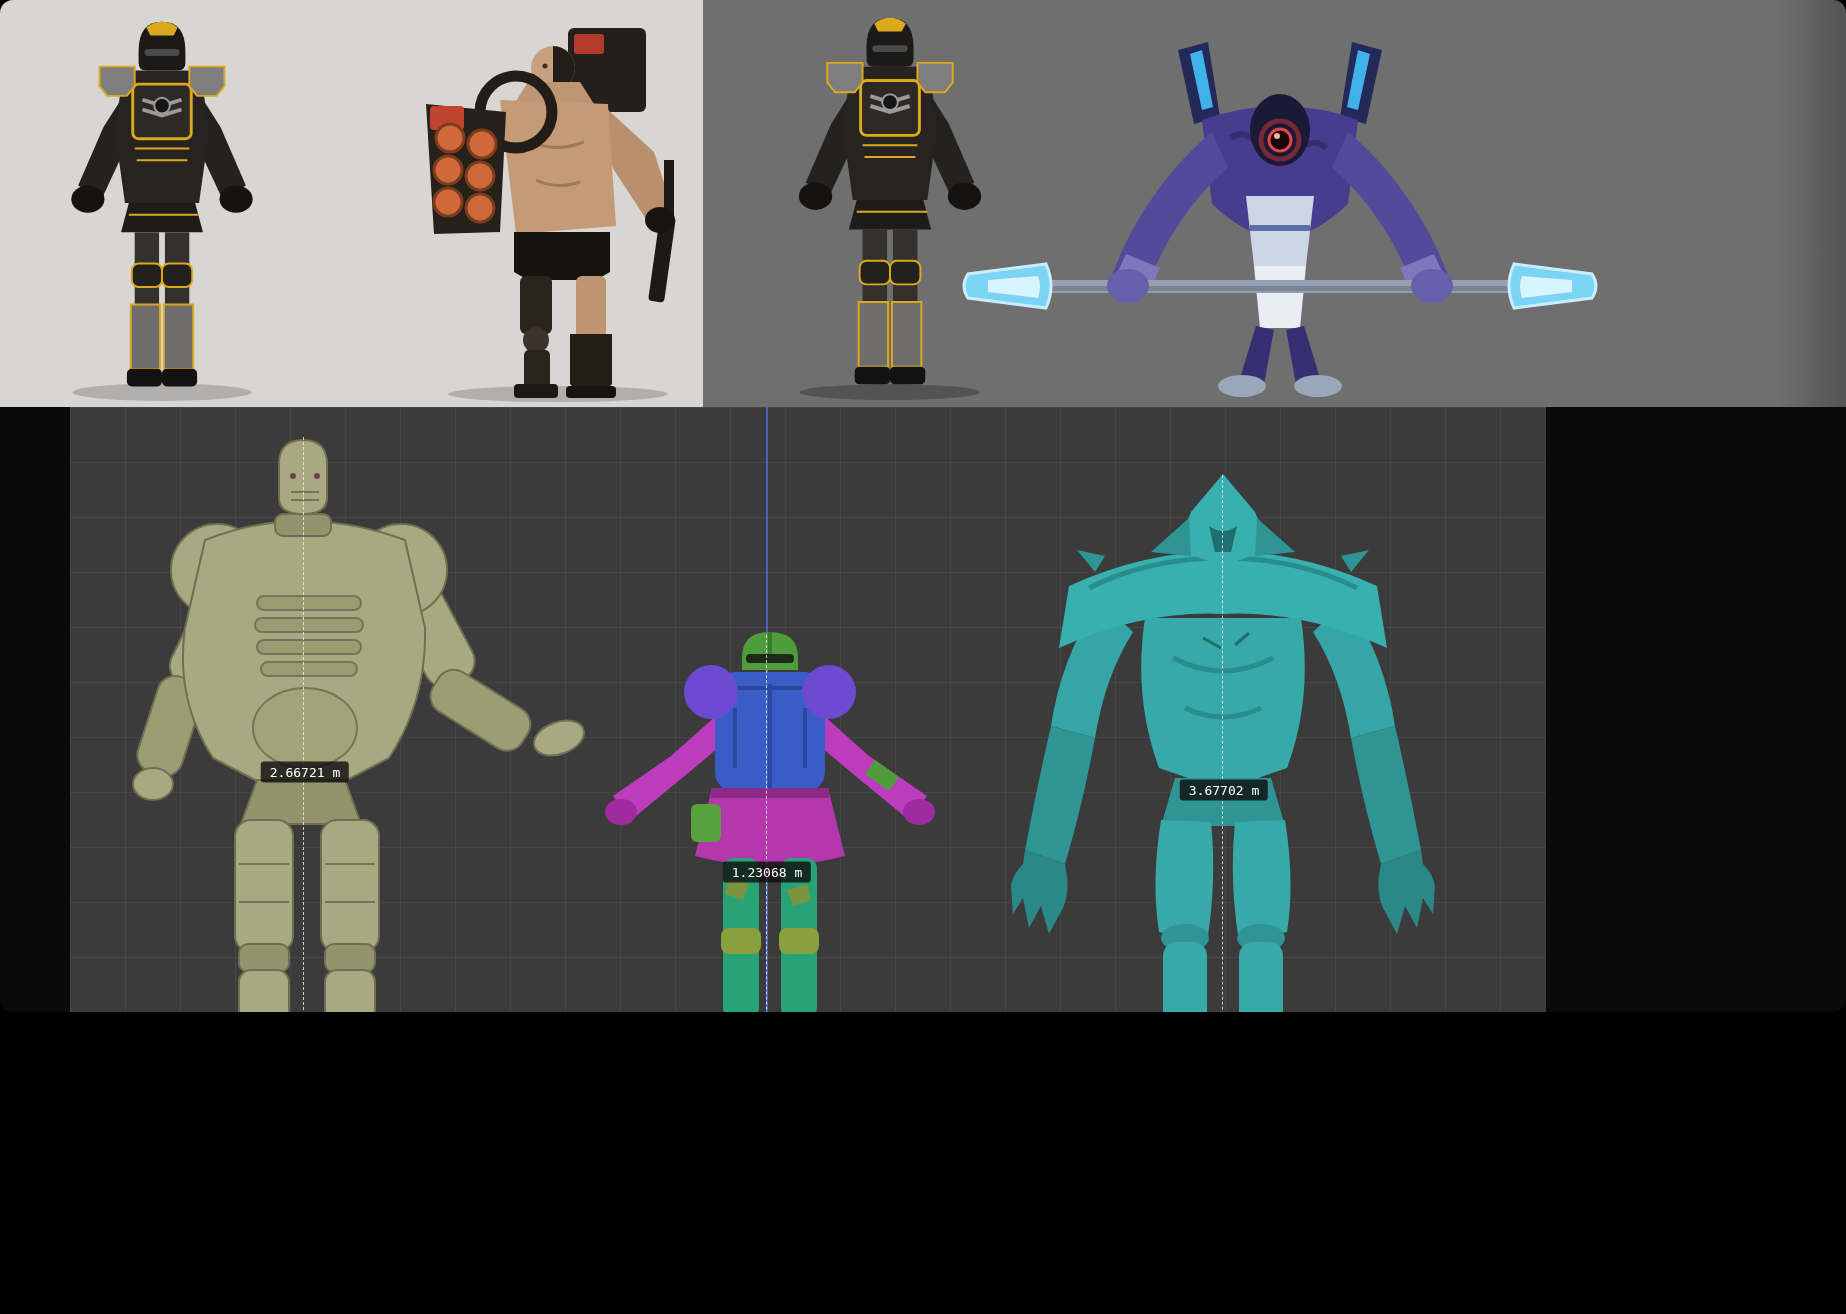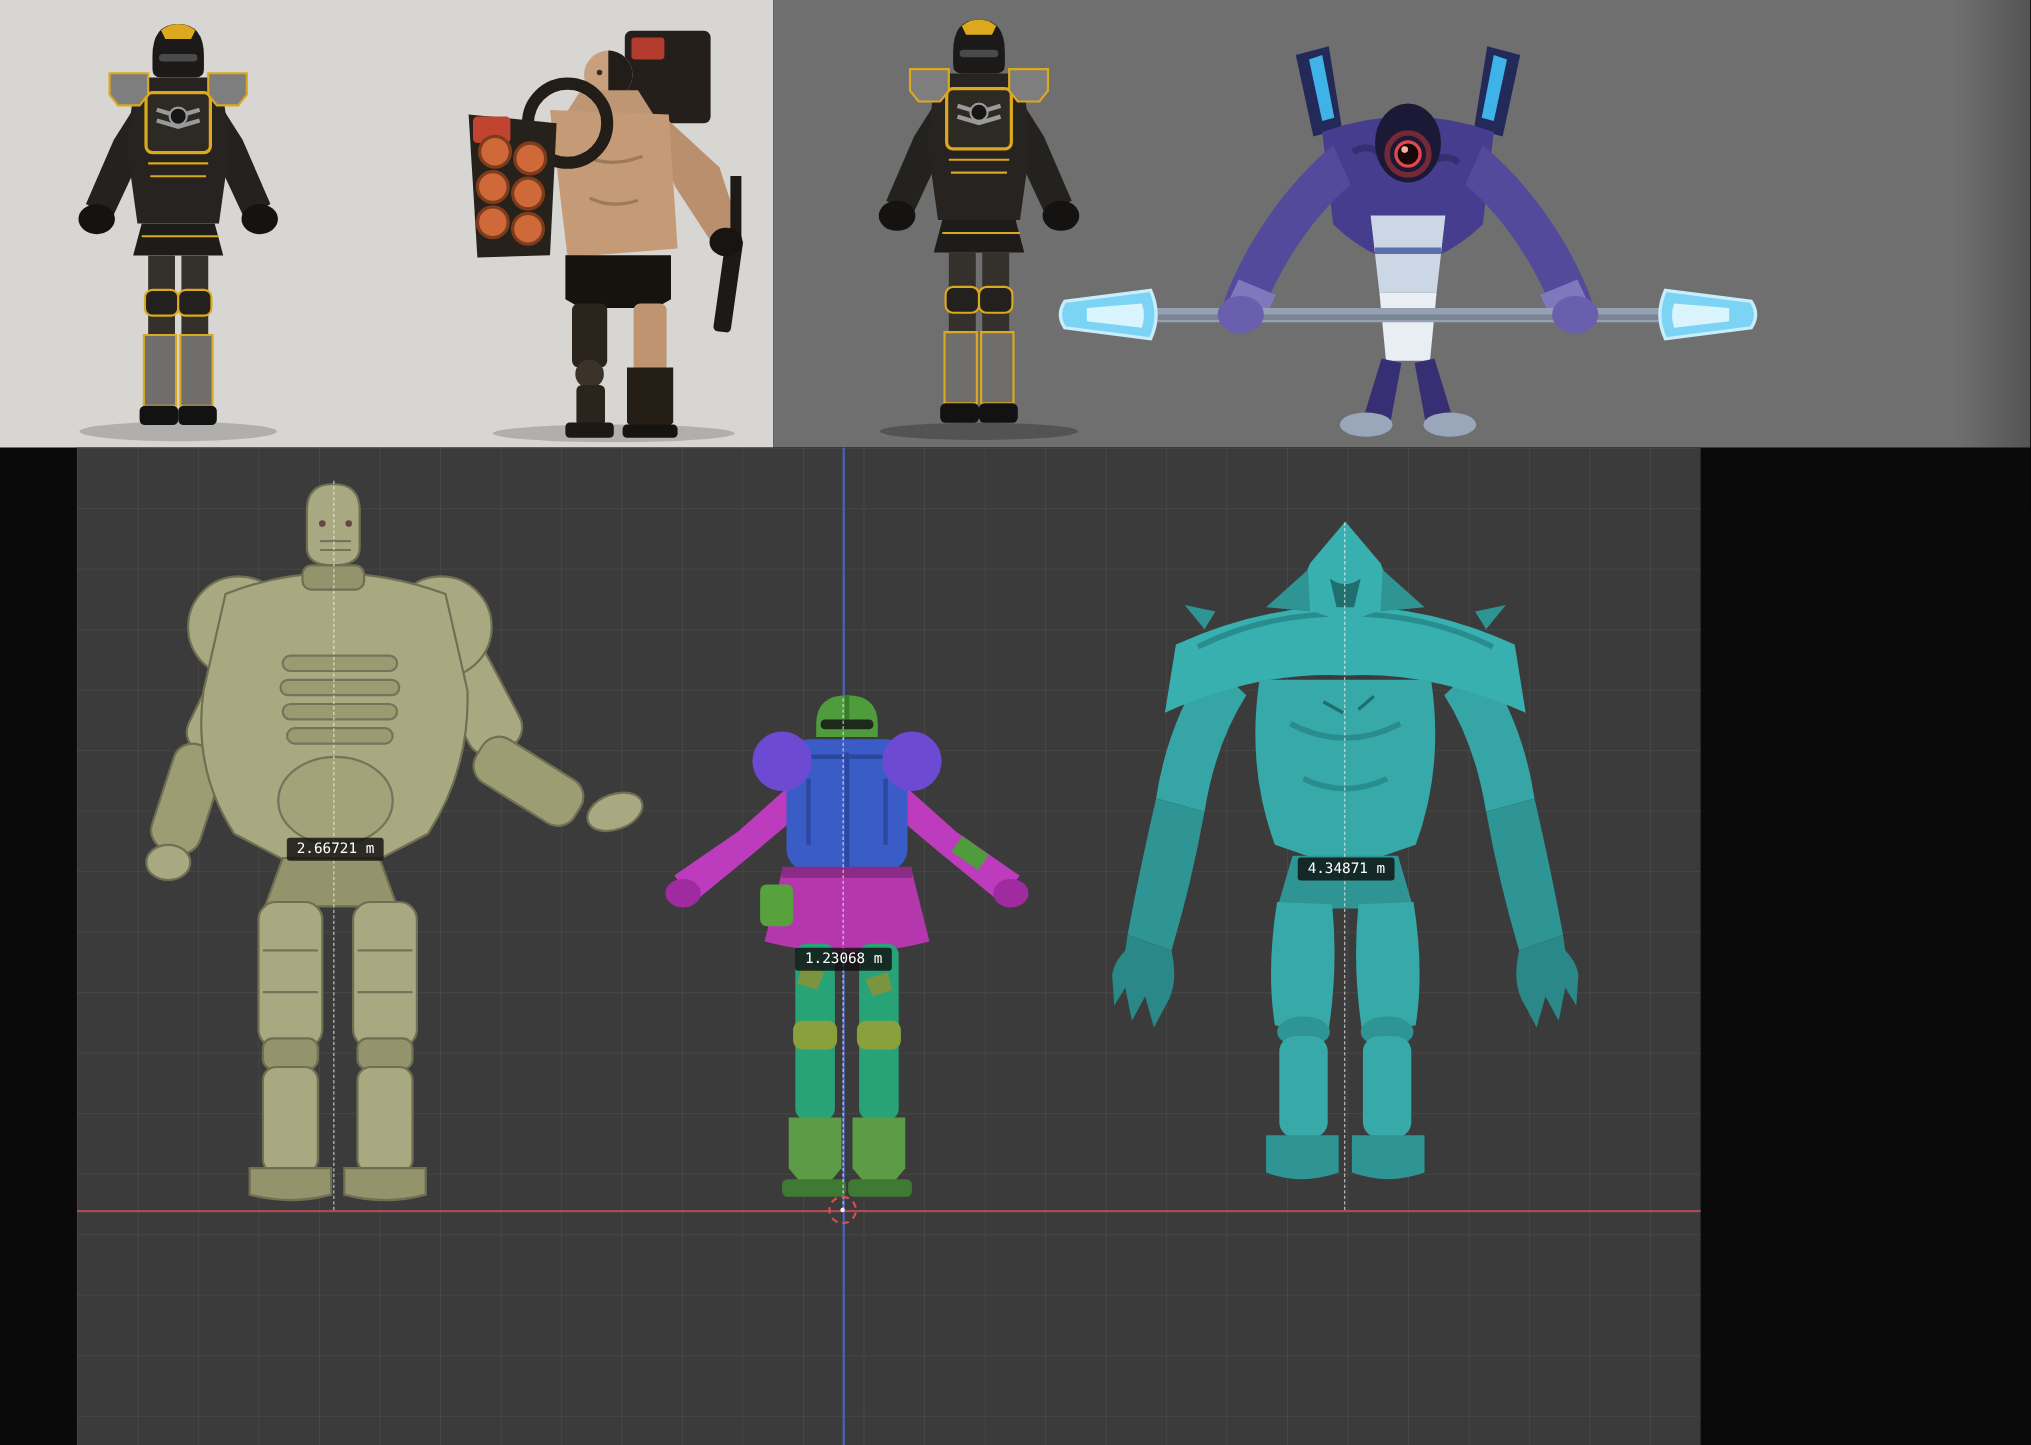--- a/index.html
+++ b/index.html
@@ -1,17 +1,17 @@
 <!DOCTYPE html>
 <html><head>
 <meta charset="utf-8">
 <style>
   html,body{margin:0;padding:0;background:#000;}
-  .stage{position:relative;width:1846px;height:1314px;overflow:hidden;
-         font-family:"DejaVu Sans",sans-serif;background:#080808;}
+  .stage{position:relative;width:1846px;height:1012px;overflow:hidden;
+         font-family:"DejaVu Sans",sans-serif;background:#080808;border-radius:13px;}
 
   
   .panel{position:absolute;top:0;height:407px;}
   .panel-light{left:0;width:703px;background:#d7d6d3;}
   .panel-dark{left:703px;width:1143px;
               background:linear-gradient(90deg,#6f6f6f 0%,#6f6f6f 94%,#545454 100%);}
 
   .model{position:absolute;}
   .model svg{display:block;width:100%;height:100%;}
 
@@ -363,17 +363,17 @@
       </div>
 
       <div class="measure-line z3" style="left:233px;top:30px;height:663px"></div>
       <div class="measure-line z3" style="left:696px;top:228px;height:465px"></div>
       <div class="measure-line z3" style="left:1152px;top:68px;height:625px"></div>
 
       <div class="cursor3d"></div>
 
       <div class="badge z4" style="left:235px;top:365px">2.66721 m</div>
       <div class="badge z4" style="left:697px;top:465px">1.23068 m</div>
-      <div class="badge z4" style="left:1154px;top:383px">4.34871 m</div>
+      <div class="badge z4" style="left:1154px;top:383px">3.67702 m</div>
     </div>
   </section>
 
 </div>
 
 </body></html>

